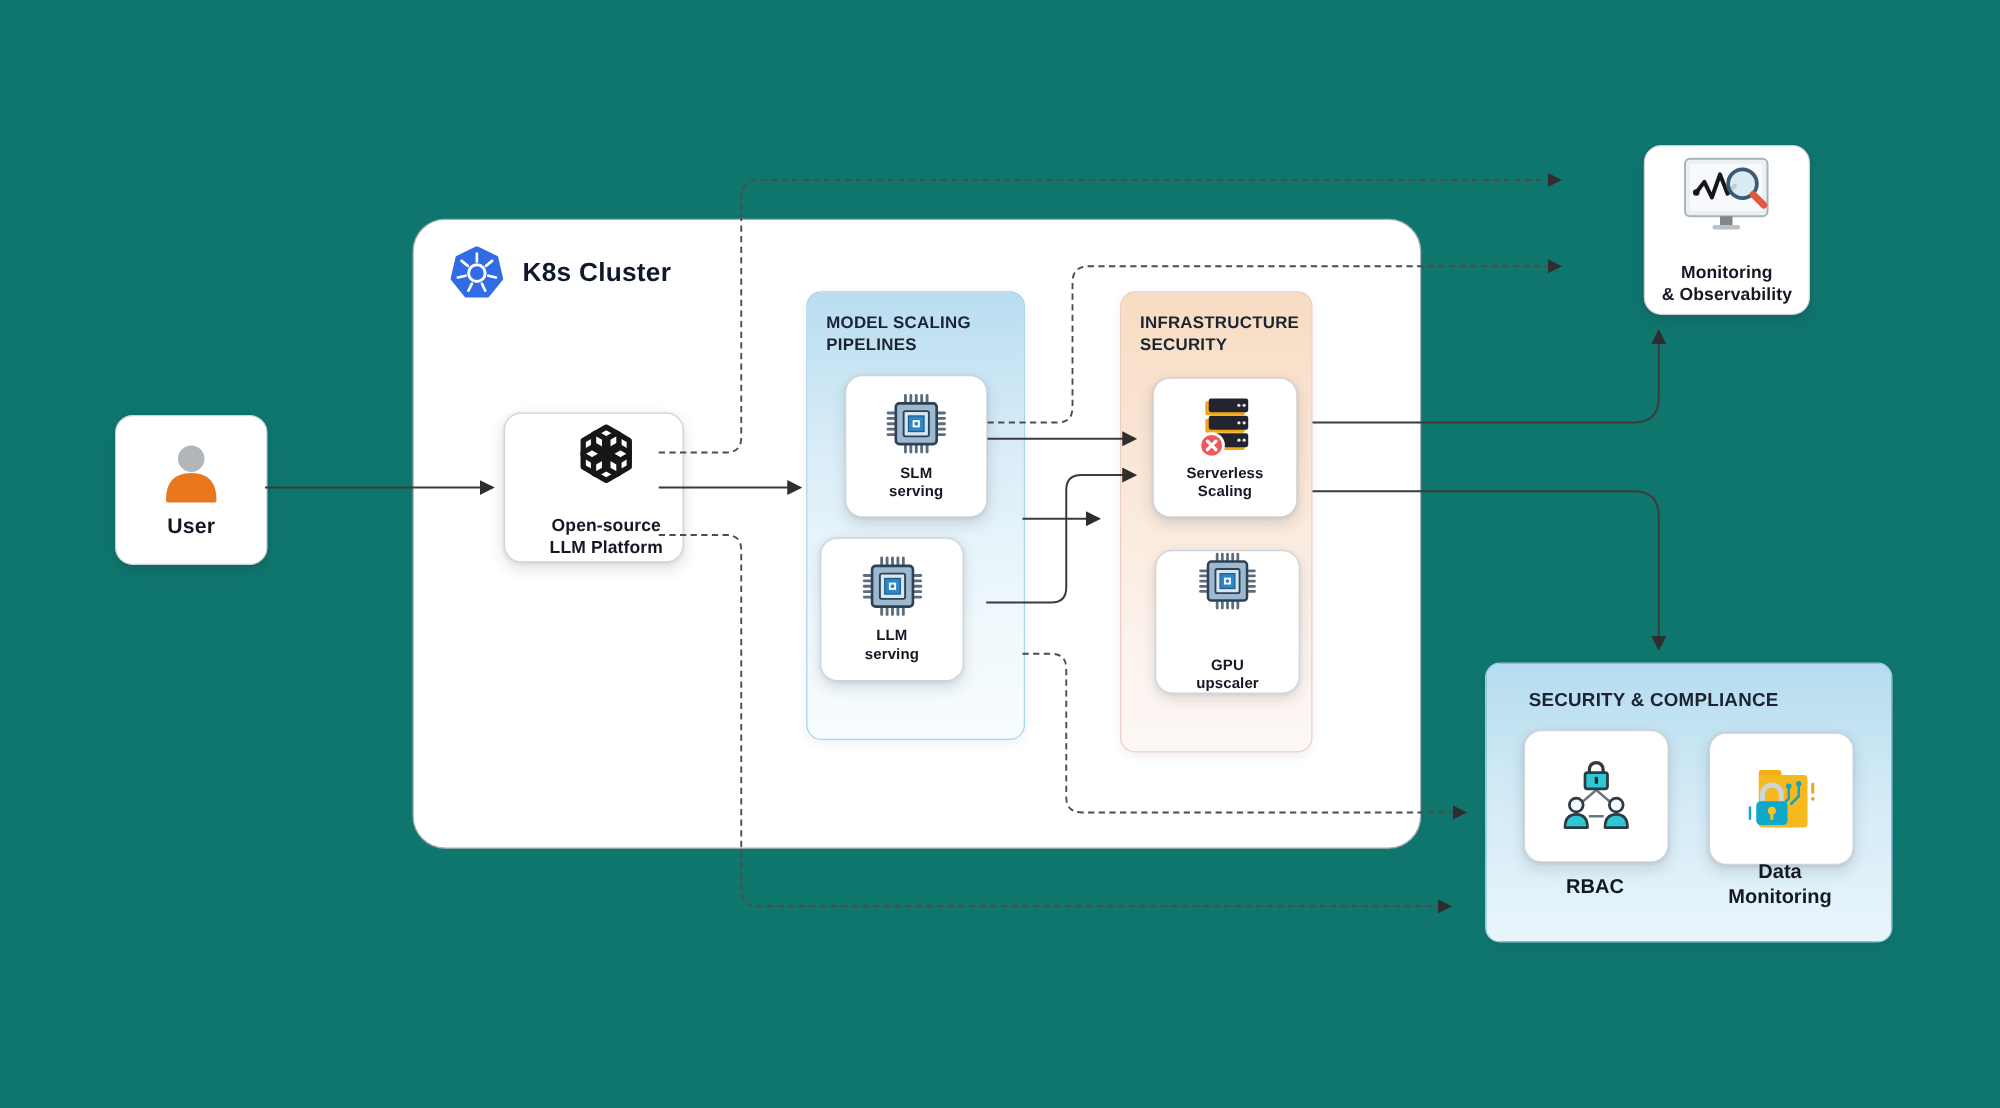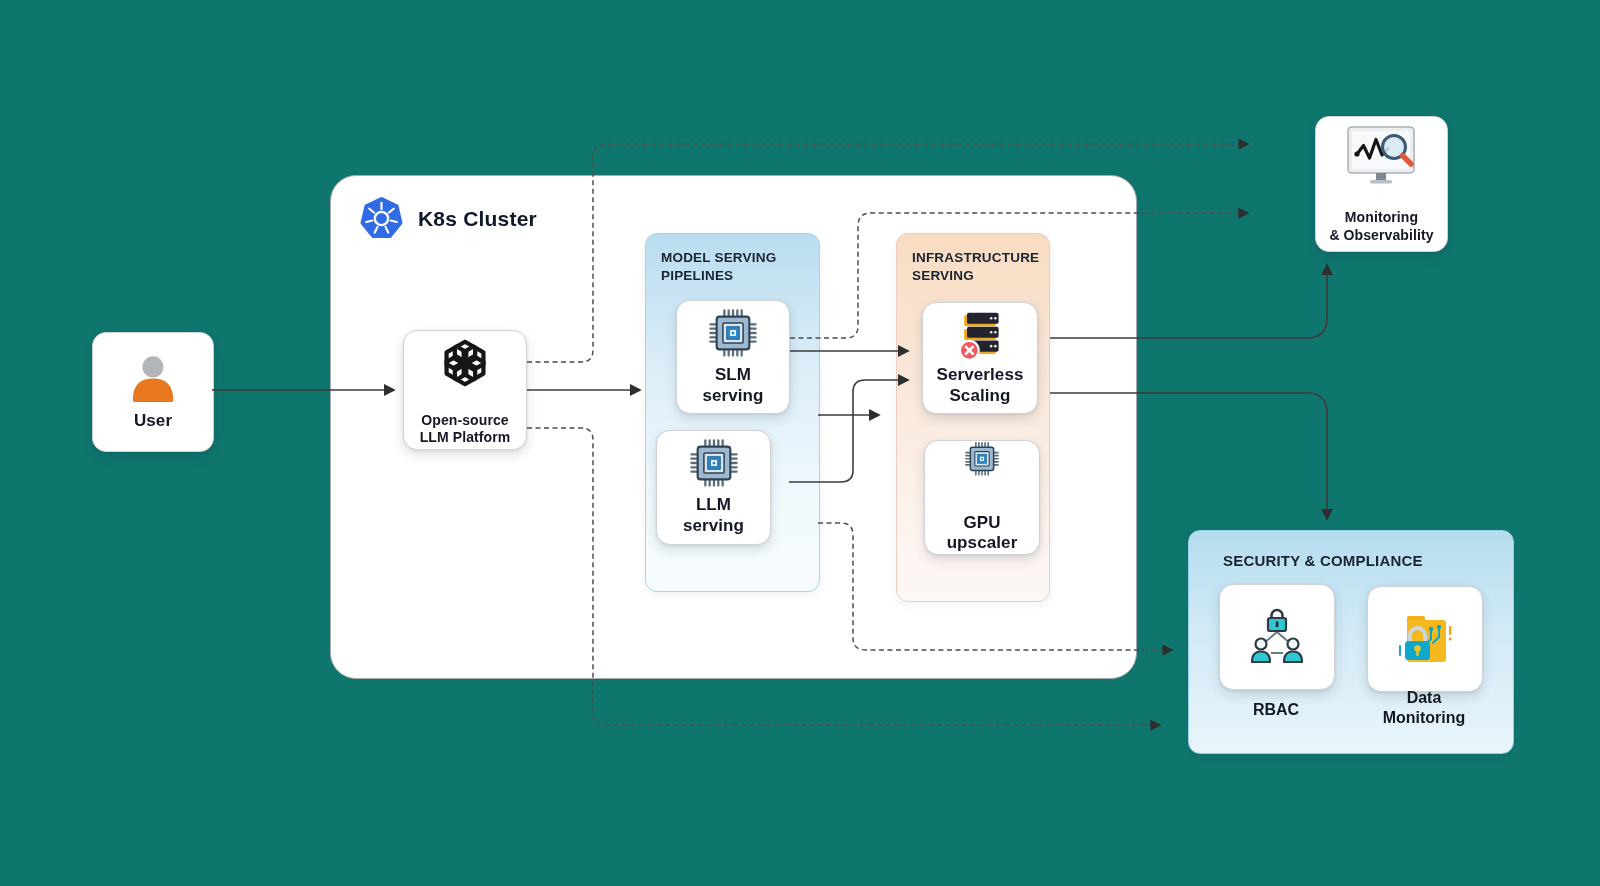--- a/index.html
+++ b/index.html
@@ -3,21 +3,21 @@
 <meta charset="utf-8">
 <style>
   html,body{margin:0;padding:0;background:#ffffff;}
   .stage{position:relative;width:1600px;height:886px;background:#0f766e;
          font-family:"Liberation Sans",sans-serif;overflow:hidden;}
 
   
   .card{position:absolute;background:#fff;border:1px solid #cfd2d6;border-radius:14px;
         box-shadow:0 5px 12px rgba(30,40,60,.14),0 1px 3px rgba(30,40,60,.08);
         display:flex;flex-direction:column;align-items:center;justify-content:center;gap:7px;}
-  .lbl{font-size:17px;font-weight:bold;color:#141824;text-align:center;
+  .lbl{font-size:12px;font-weight:bold;color:#141824;text-align:center;
        line-height:1.22;white-space:pre-line;letter-spacing:.1px;}
   .lbl.small{font-size:14px;}
   .below-lbl{position:absolute;font-size:16px;font-weight:bold;color:#141824;
              text-align:center;white-space:pre-line;line-height:1.25;}
 
   
   .cluster{position:absolute;left:330px;top:175px;width:805px;height:502px;
            border:1.5px solid #a7abb1;border-radius:26px;background:#fff;}
   .cluster-header{position:absolute;left:360px;top:197px;display:flex;align-items:center;gap:15px;}
   .cluster-title{font-size:21px;font-weight:bold;color:#10182b;letter-spacing:.2px;}
@@ -29,21 +29,21 @@
   .sec-ms{left:645px;top:233px;width:173px;height:357px;border:1px solid #a5d4ec;
           background:linear-gradient(180deg,#b9ddf0 0%,#dceef8 38%,#f1f9fd 75%,#f7fcfe 100%);}
   .sec-is{left:896px;top:233px;width:152px;height:367px;border:1px solid #ecccc4;
           background:linear-gradient(180deg,#f8dcc2 0%,#fae8da 42%,#fdf4ef 80%,#fdf8f5 100%);}
   .sec-sc{left:1188px;top:530px;width:324px;height:222px;border:1px solid #96d0e9;
           background:linear-gradient(180deg,#b5dcef 0%,#d2eaf6 45%,#e9f5fb 100%);}
   .sec-sc .section-title{font-size:15px;padding:20px 4px 0 34px;}
 
   
   .n-user{left:92px;top:332px;width:120px;height:118px;}
-  .n-platform{left:403px;top:330px;width:122px;height:118px;gap:20px;}
+  .n-platform{left:403px;top:330px;width:122px;height:118px;gap:20px;padding-left:20px;}
   .n-slm{left:676px;top:300px;width:112px;height:112px;}
   .n-llm{left:656px;top:430px;width:113px;height:113px;}
   .n-serverless{left:922px;top:302px;width:114px;height:110px;gap:4px;}
   .n-gpu{left:924px;top:440px;width:114px;height:113px;gap:36px;}
   .n-monitoring{left:1315px;top:116px;width:131px;height:134px;gap:21px;}
   .n-rbac{left:1219px;top:584px;width:114px;height:104px;}
   .n-enc{left:1367px;top:586px;width:114px;height:104px;}
   .rbac-lbl{left:1219px;top:700px;width:114px;}
   .enc-lbl{left:1367px;top:688px;width:114px;}
 
@@ -102,26 +102,26 @@
         <line x1="26.1" y1="30.6" x2="28.9" y2="36.4"></line>
         <line x1="17.9" y1="30.6" x2="15.1" y2="36.4"></line>
         <line x1="12.7" y1="24.1" x2="6.4" y2="25.6"></line>
         <line x1="14.6" y1="16.1" x2="9.5" y2="12.0"></line>
       </g>
     </svg>
     <span class="cluster-title">K8s Cluster</span>
   </div>
 
   <div class="section sec-ms">
-    <div class="section-title">MODEL SERVING
+    <div class="section-title">MODEL SCALING
 PIPELINES</div>
   </div>
   <div class="section sec-is">
     <div class="section-title">INFRASTRUCTURE
-SERVING</div>
+SECURITY</div>
   </div>
   <div class="section sec-sc">
     <div class="section-title">SECURITY &amp; COMPLIANCE</div>
   </div>
 
   <div class="card n-user">
     <svg class="icon" width="56" height="52" viewBox="0 0 58 54">
       <circle cx="29" cy="15.5" r="11" fill="#b2b6ba"></circle>
       <path d="M10 50 Q10 29.5 29 29.5 Q48 29.5 48 50 Z" fill="#e8771d" stroke="#e8771d" stroke-width="4" stroke-linejoin="round"></path>
     </svg>

